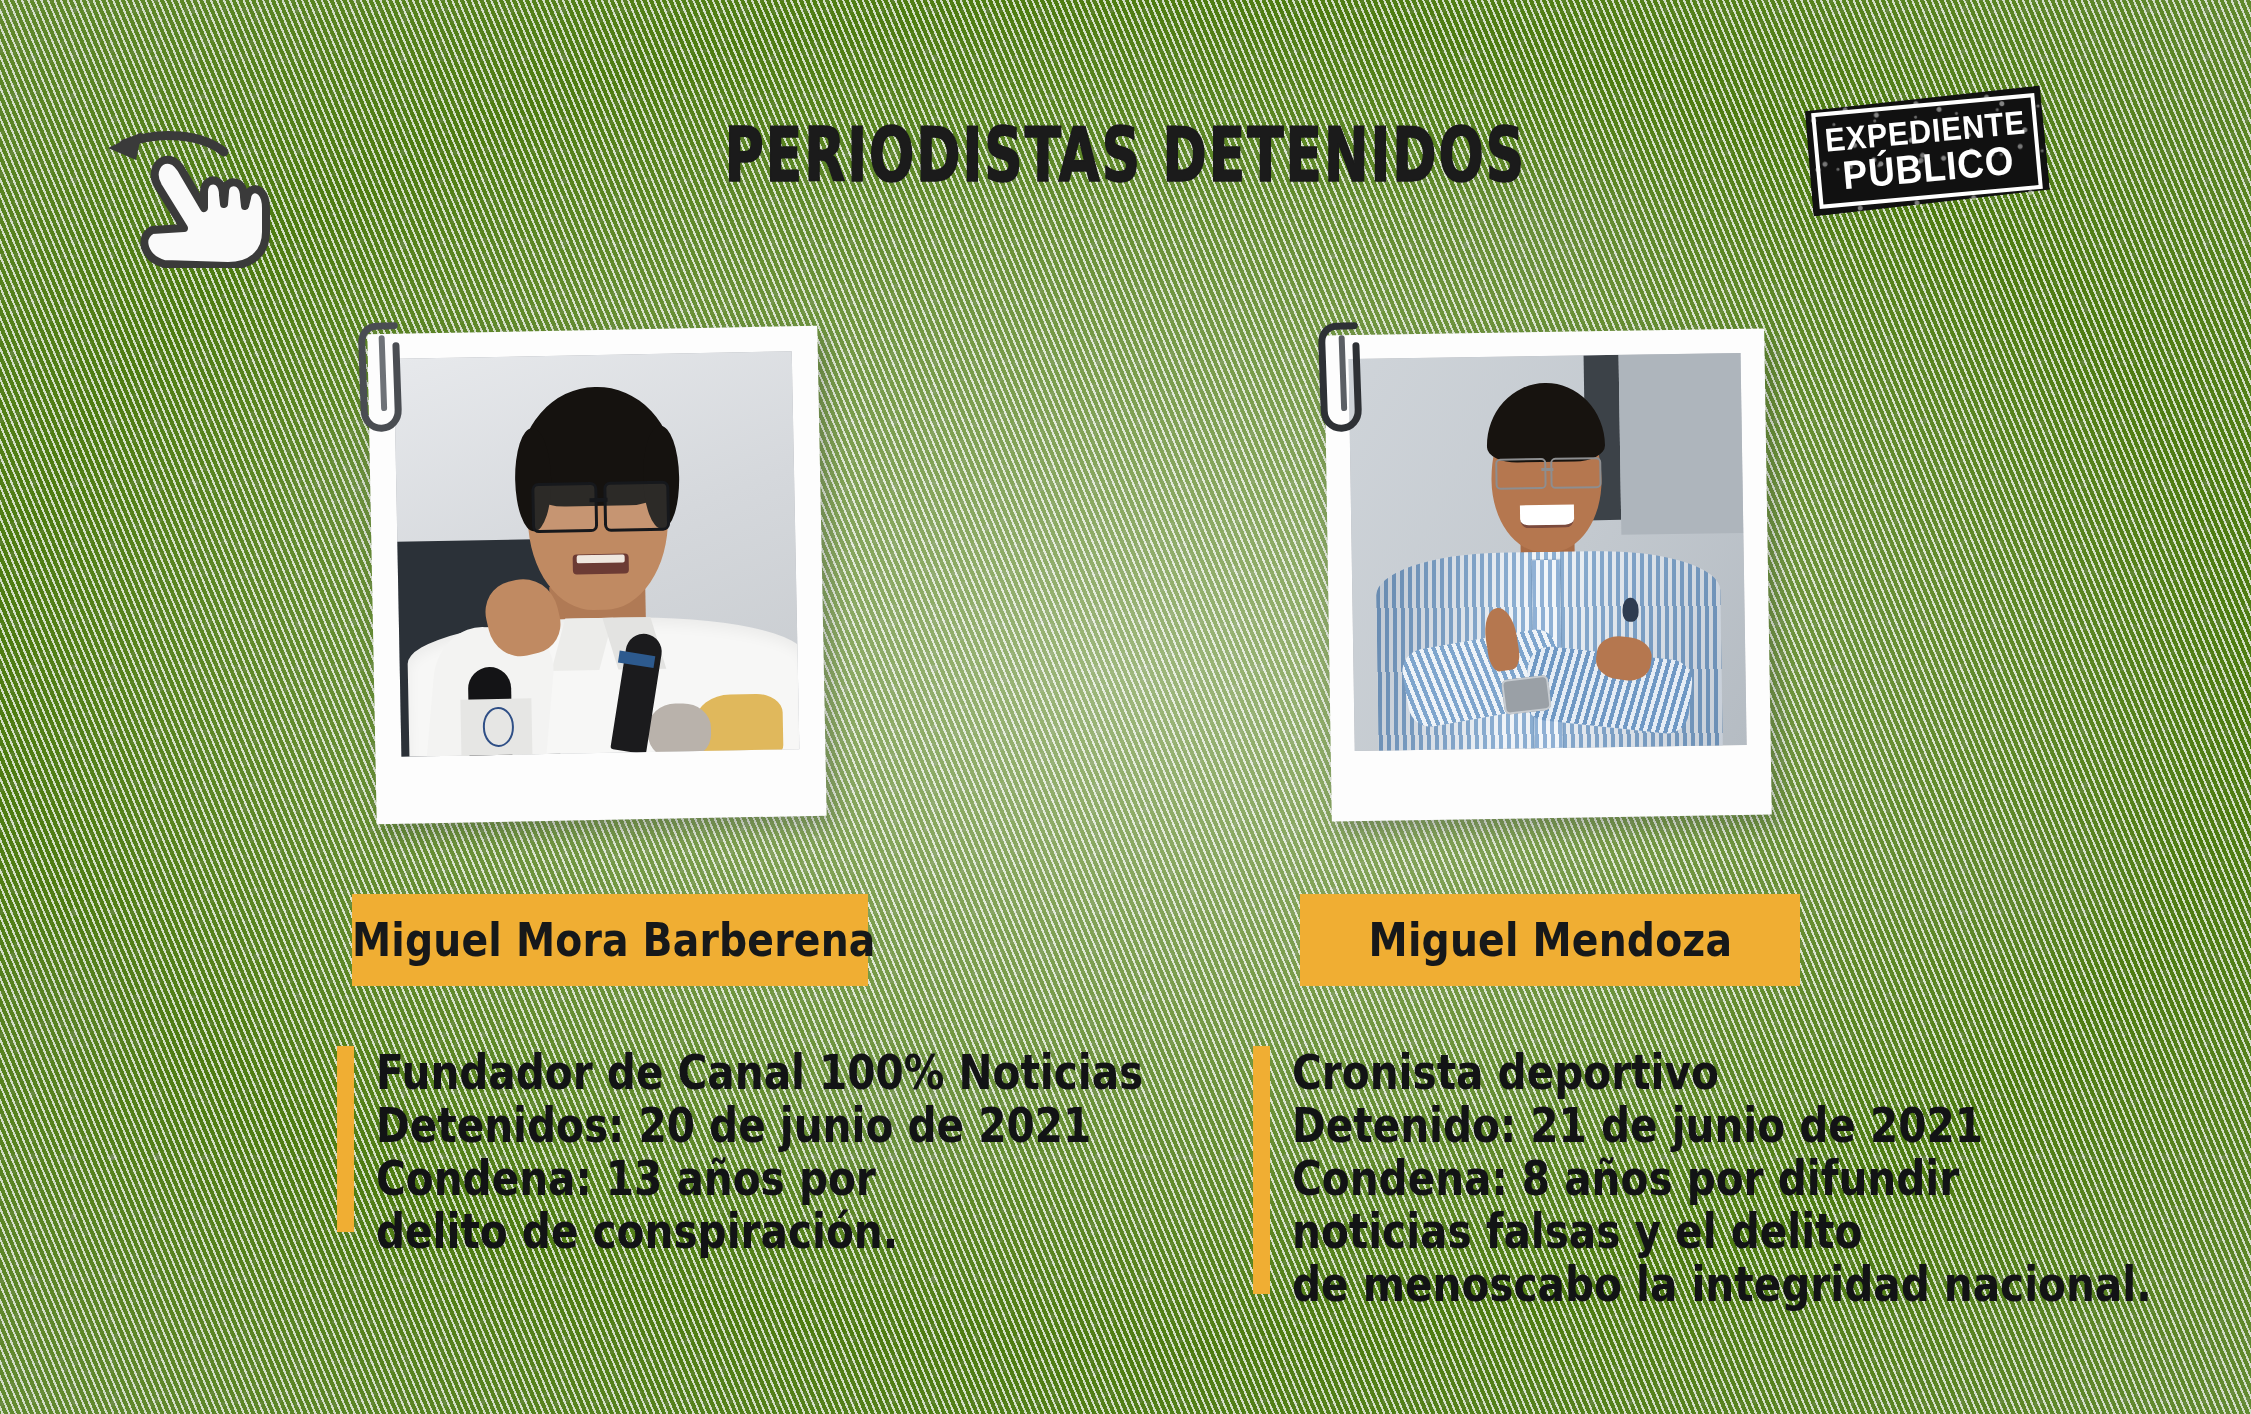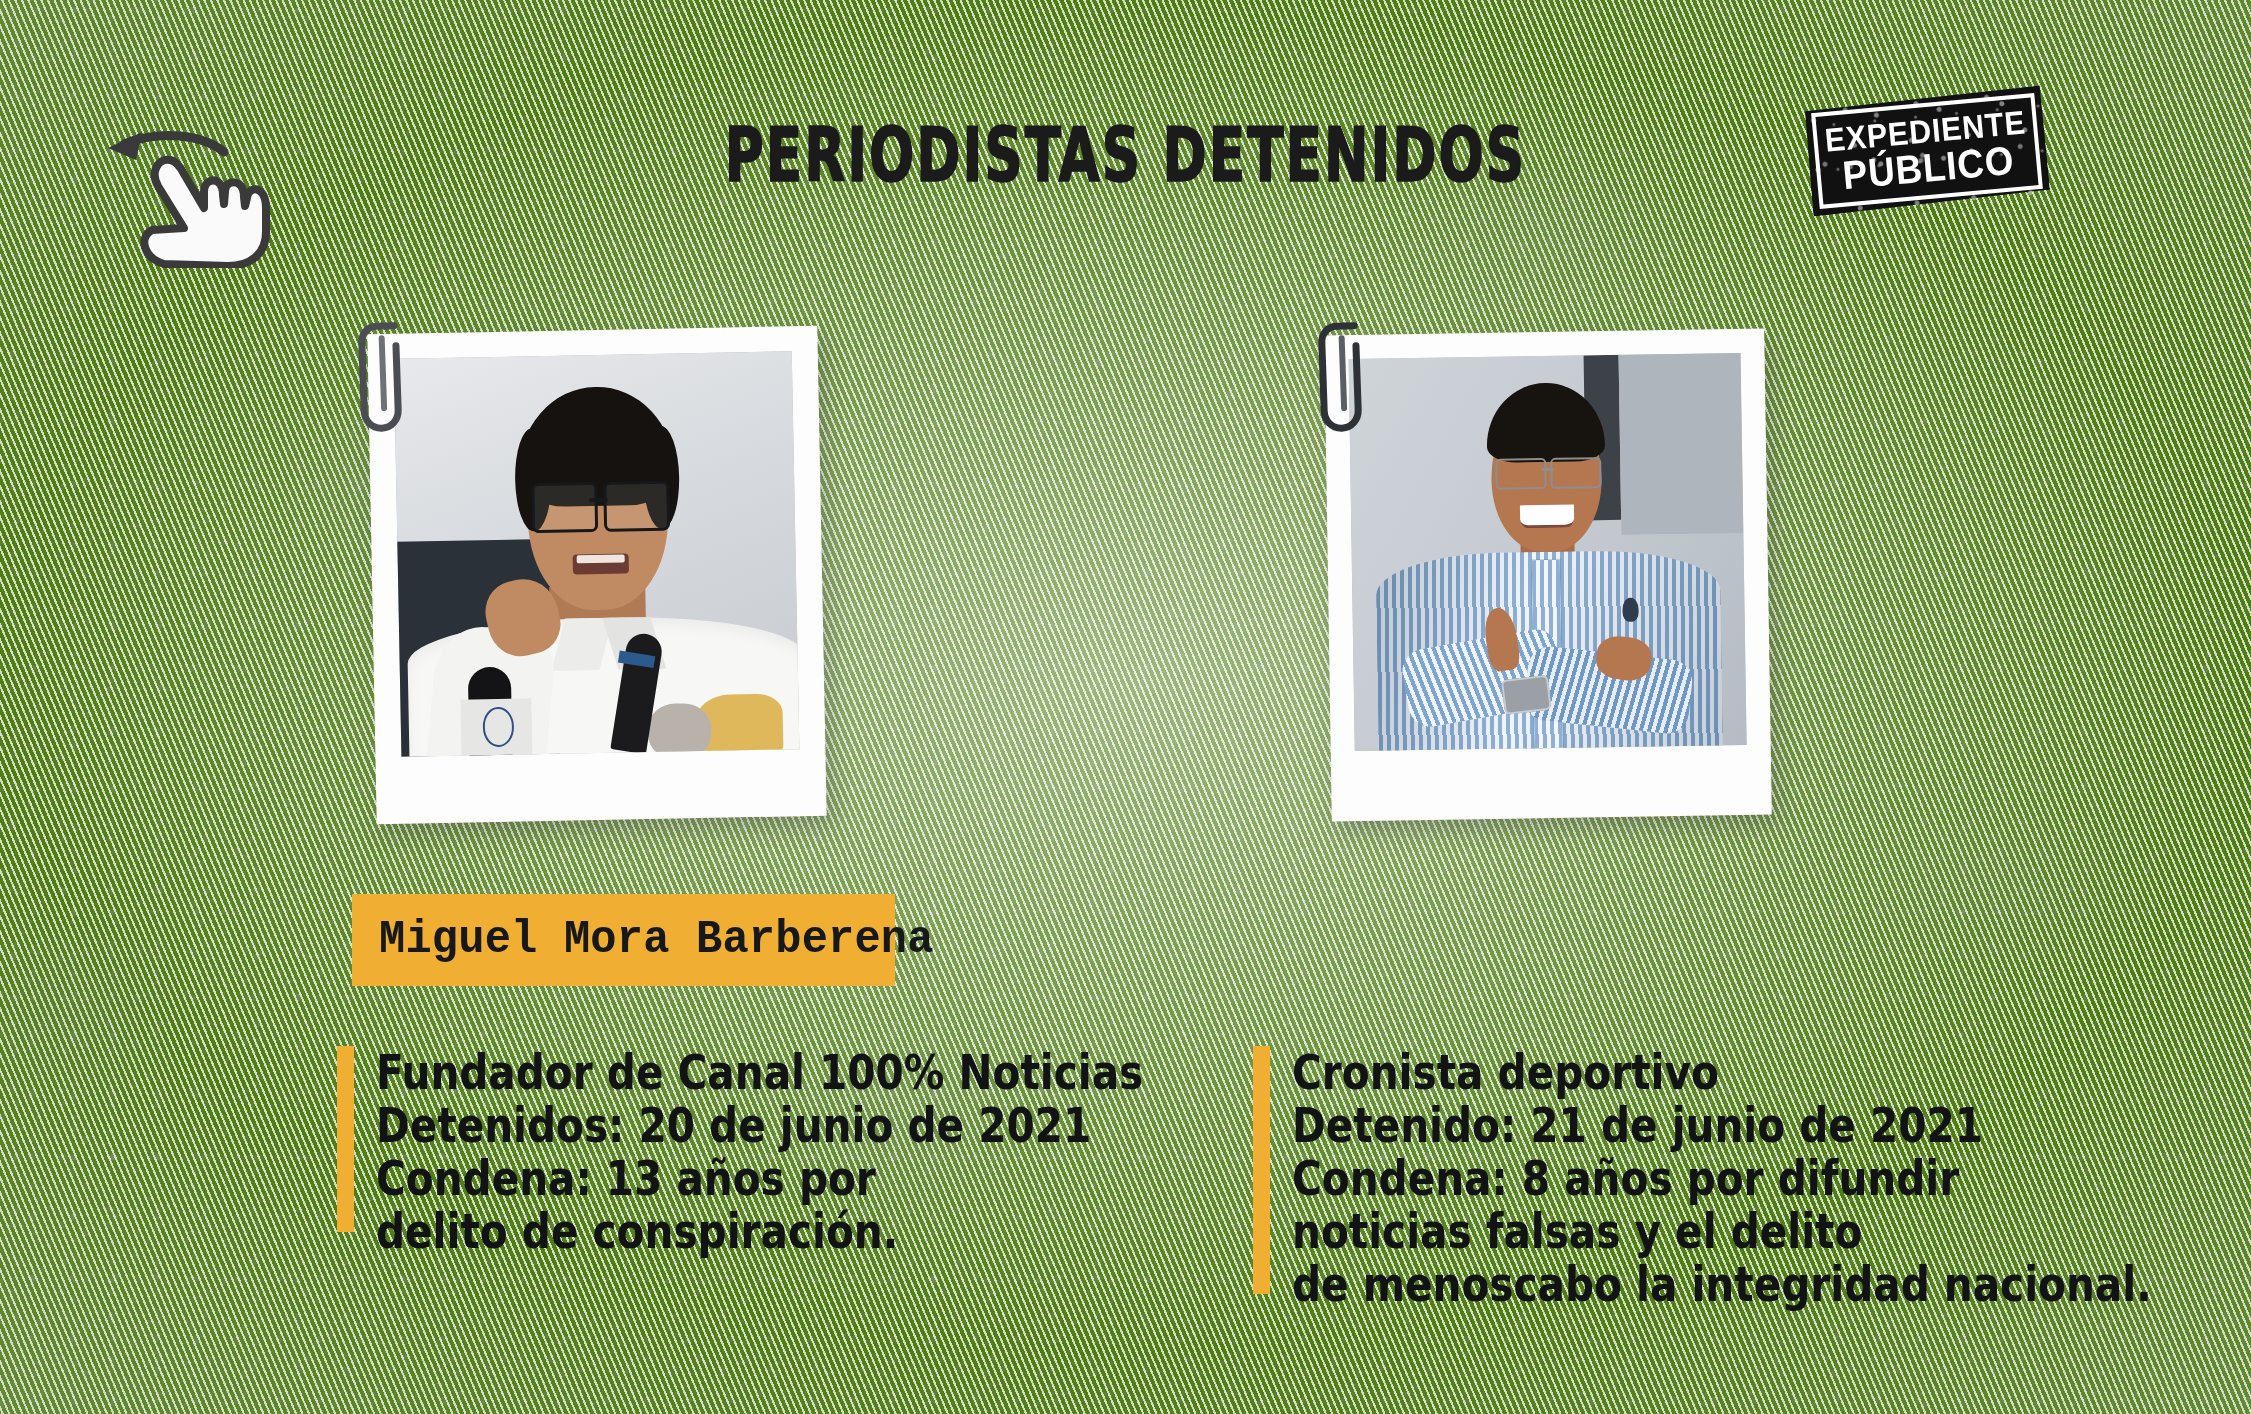--- a/index.html
+++ b/index.html
@@ -179,21 +179,21 @@
     position:absolute;
     background:#f0ae33;
     display:flex;align-items:center;
     color:#16181a;
     font-weight:bold;
     font-size:46px;
     letter-spacing:.2px;
     font-family:"DejaVu Sans Condensed","Liberation Sans Narrow","Liberation Sans",sans-serif;
   }
   .namebar span{transform:scaleX(.95);transform-origin:left center;white-space:nowrap;}
-  #namebar-1{left:352px;top:894px;width:516px;height:92px;padding-left:27px;font-family:Liberation Mono, monospace;}
+  #namebar-1{left:352px;top:894px;width:516px;height:92px;padding-left:0;}
   #namebar-2{left:1300px;top:894px;width:500px;height:92px;justify-content:center;}
   #namebar-2 span{transform-origin:center center;}
 
   
   .detail{position:absolute;}
   .accent{position:absolute;left:0;top:0;width:17px;background:#f0ae33;}
   .lines{
     position:absolute;left:39px;top:0;
     color:#121315;
     font-family:"DejaVu Sans Condensed","Liberation Sans Narrow","Liberation Sans",sans-serif;
@@ -329,20 +329,23 @@
   <div class="clip" style="left:1318px;top:316px;transform:rotate(-2deg);">
     <svg viewBox="0 0 56 120" width="56" height="120" aria-hidden="true">
       <path d="M38 10 L20 10 C11 10 5 17 5 26 L5 94 C5 104 12 112 22 112 C32 112 39 104 39 94 L39 30" fill="none" stroke="#2e3135" stroke-width="7" stroke-linecap="round"></path>
       <path d="M25 22 L25 92" fill="none" stroke="#5b5f64" stroke-width="6" stroke-linecap="round"></path>
     </svg>
   </div>
 
   <div class="namebar" id="namebar-1">
     <span>Miguel Mora Barberena</span>
   </div>
+  <div class="namebar" id="namebar-2">
+    <span>Miguel Mendoza</span>
+  </div>
 
   <div class="detail" id="detail-1">
     <div class="accent"></div>
     <div class="lines">
       <div>Fundador de Canal 100% Noticias</div>
       <div>Detenidos: 20 de junio de 2021</div>
       <div>Condena: 13 años por</div>
       <div>delito de conspiración.</div>
     </div>
   </div>

